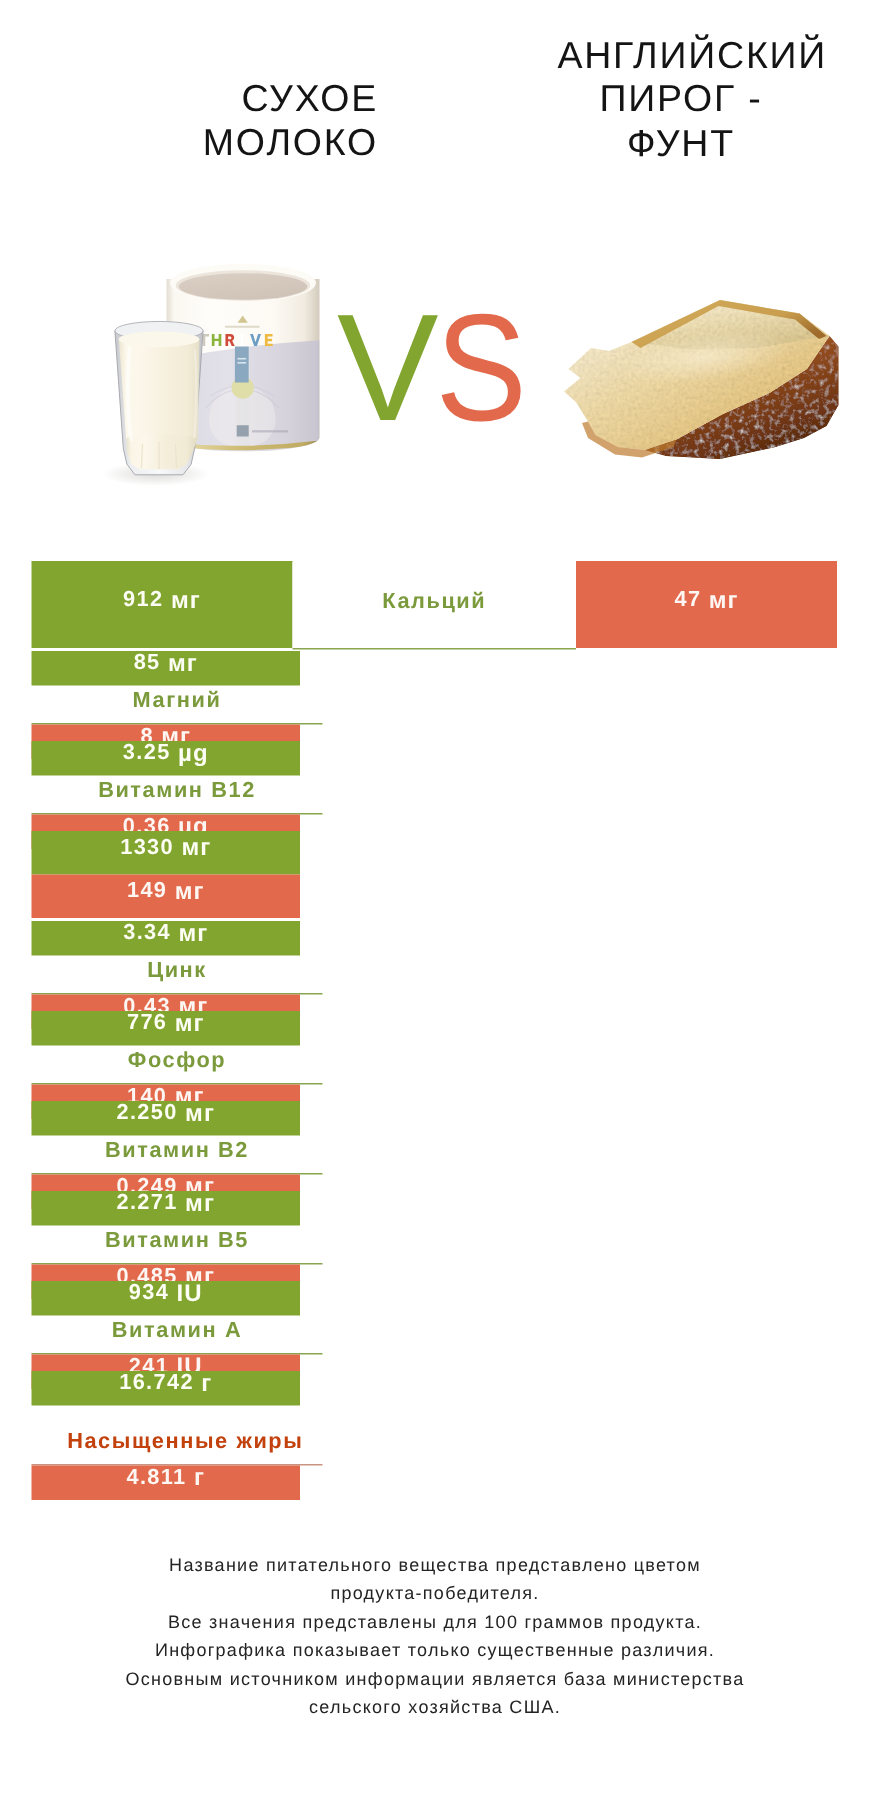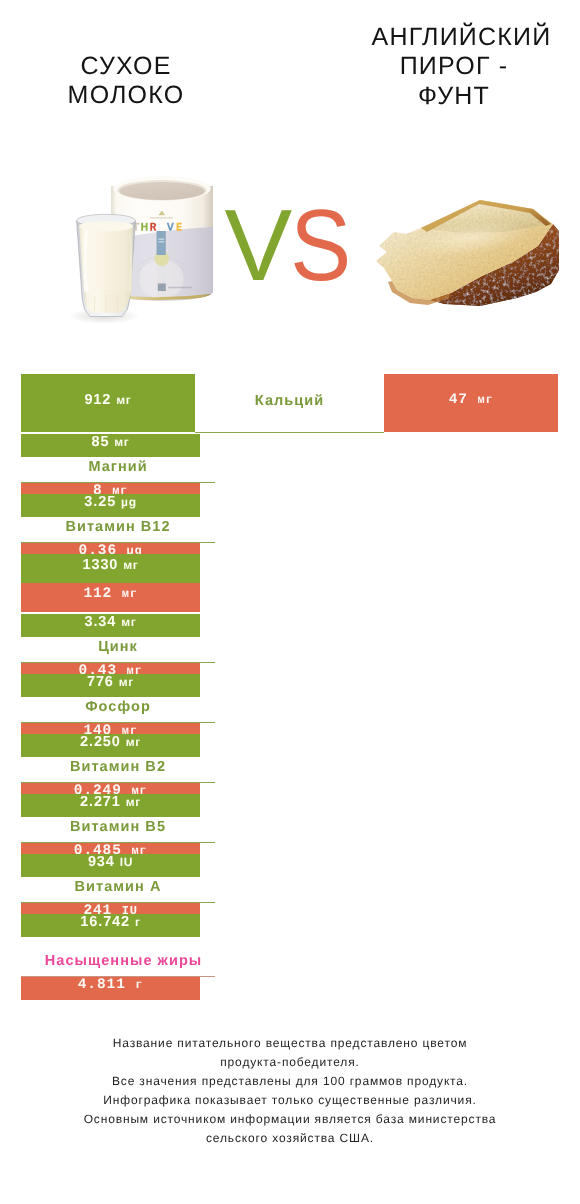--- a/index.html
+++ b/index.html
@@ -9,21 +9,21 @@
     font-family:"Liberation Sans",sans-serif;
     overflow:hidden;
     -webkit-font-smoothing:antialiased;
     text-rendering:geometricPrecision;
   }
   .page{position:relative;width:580px;height:1204px;background:#fff;}
 
   
   .title{position:absolute;text-align:center;color:#141414;font-weight:400;
          font-size:25px;line-height:29.4px;letter-spacing:1.2px;white-space:nowrap;}
-  .title-left{left:0;top:51.5px;width:252px;}
+  .title-left{left:0;top:51.5px;width:252px;text-align:right;}
   .title-right{left:326px;top:23px;width:256px;}
   .title-right > div:first-child{position:relative;left:7.5px;}
 
   
   .hero{position:absolute;left:0;top:0;width:580px;height:340px;pointer-events:none;}
   .vs{position:absolute;left:-3px;top:194.5px;width:580px;text-align:center;
       font-size:101.5px;line-height:101.5px;font-weight:400;letter-spacing:-2.5px;}
   .vs .v{color:#82a52f;}
   .vs .s{color:#e2694b;display:inline-block;transform:scaleX(0.9);
          transform-origin:center center;margin:0 -2.8px;}
@@ -33,24 +33,24 @@
   .row{position:relative;height:58px;display:flex;}
   .row+.row{margin-top:2px;flex-direction:column;}
   .cell{height:58px;box-sizing:border-box;display:flex;align-items:center;
         justify-content:center;text-align:center;
         font-size:14.5px;font-weight:700;letter-spacing:0.9px;line-height:17px;
         padding-bottom:2px;}
   .cell-left{width:179px;background:#82a52f;color:#fcfdf3;padding-bottom:6px;}
   .cell-mid{width:194px;background:#fff;color:#7b9a3b;border-bottom:1px solid #8aa54f;
             height:58.7px;margin-top:0.7px;padding:0 12px 4.5px;
             letter-spacing:1.05px;line-height:19.4px;}
-  .cell-right{width:179px;background:#e2694b;color:#fdf6f2;padding-bottom:6px;font-family:Liberation Mono, monospace;}
-  .cell-mid.win-right{color:#ec4899;border-bottom-color:#c99482;padding-left:23px;}
+  .cell-right{width:179px;background:#e2694b;color:#fdf6f2;padding-bottom:6px;}
+  .cell-mid.win-right{color:#c2410c;border-bottom-color:#c99482;padding-left:23px;}
   .cell-mid.two-line{align-items:flex-start;padding-top:14.5px;}
-  .u{font-size:12px;letter-spacing:0.7px;}
+  .u{font-size:16px;letter-spacing:0.7px;}
 
   
   .footer{position:absolute;left:0;top:1033.5px;width:580px;text-align:center;
           font-size:12px;line-height:19.1px;color:#242424;letter-spacing:0.85px;
           white-space:nowrap;}
 </style>
 </head>
 <body>
 
 <div class="page">
@@ -271,21 +271,21 @@
         <div class="cell cell-mid">Магний</div>
         <div class="cell cell-right"><span>8</span>&nbsp;<span class="u">мг</span></div>
       </div>
       <div class="row">
         <div class="cell cell-left"><span>3.25</span>&nbsp;<span class="u">µg</span></div>
         <div class="cell cell-mid">Витамин B12</div>
         <div class="cell cell-right"><span>0.36</span>&nbsp;<span class="u">µg</span></div>
       </div>
       <div class="row">
         <div class="cell cell-left"><span>1330</span>&nbsp;<span class="u">мг</span></div>
-        <div class="cell cell-right"><span>112</span>&nbsp;<span class="u">мг</span></div>
+        <div class="cell cell-right"><span>149</span>&nbsp;<span class="u">мг</span></div>
       </div>
       <div class="row">
         <div class="cell cell-left"><span>3.34</span>&nbsp;<span class="u">мг</span></div>
         <div class="cell cell-mid">Цинк</div>
         <div class="cell cell-right"><span>0.43</span>&nbsp;<span class="u">мг</span></div>
       </div>
       <div class="row">
         <div class="cell cell-left"><span>776</span>&nbsp;<span class="u">мг</span></div>
         <div class="cell cell-mid">Фосфор</div>
         <div class="cell cell-right"><span>140</span>&nbsp;<span class="u">мг</span></div>

